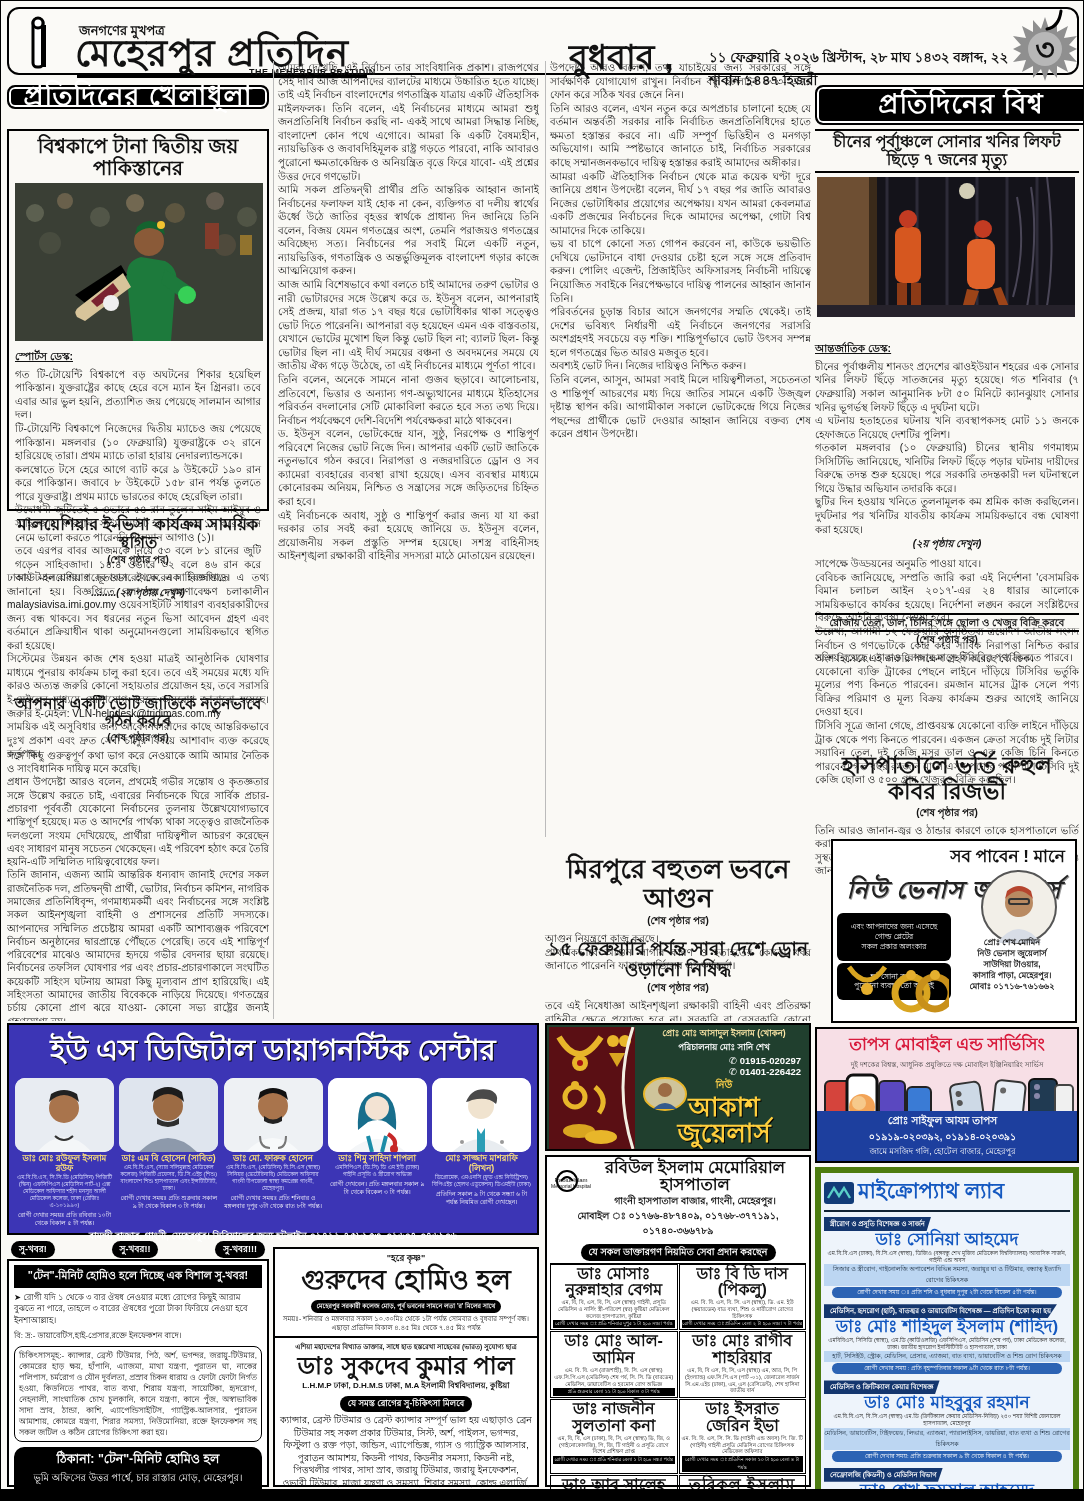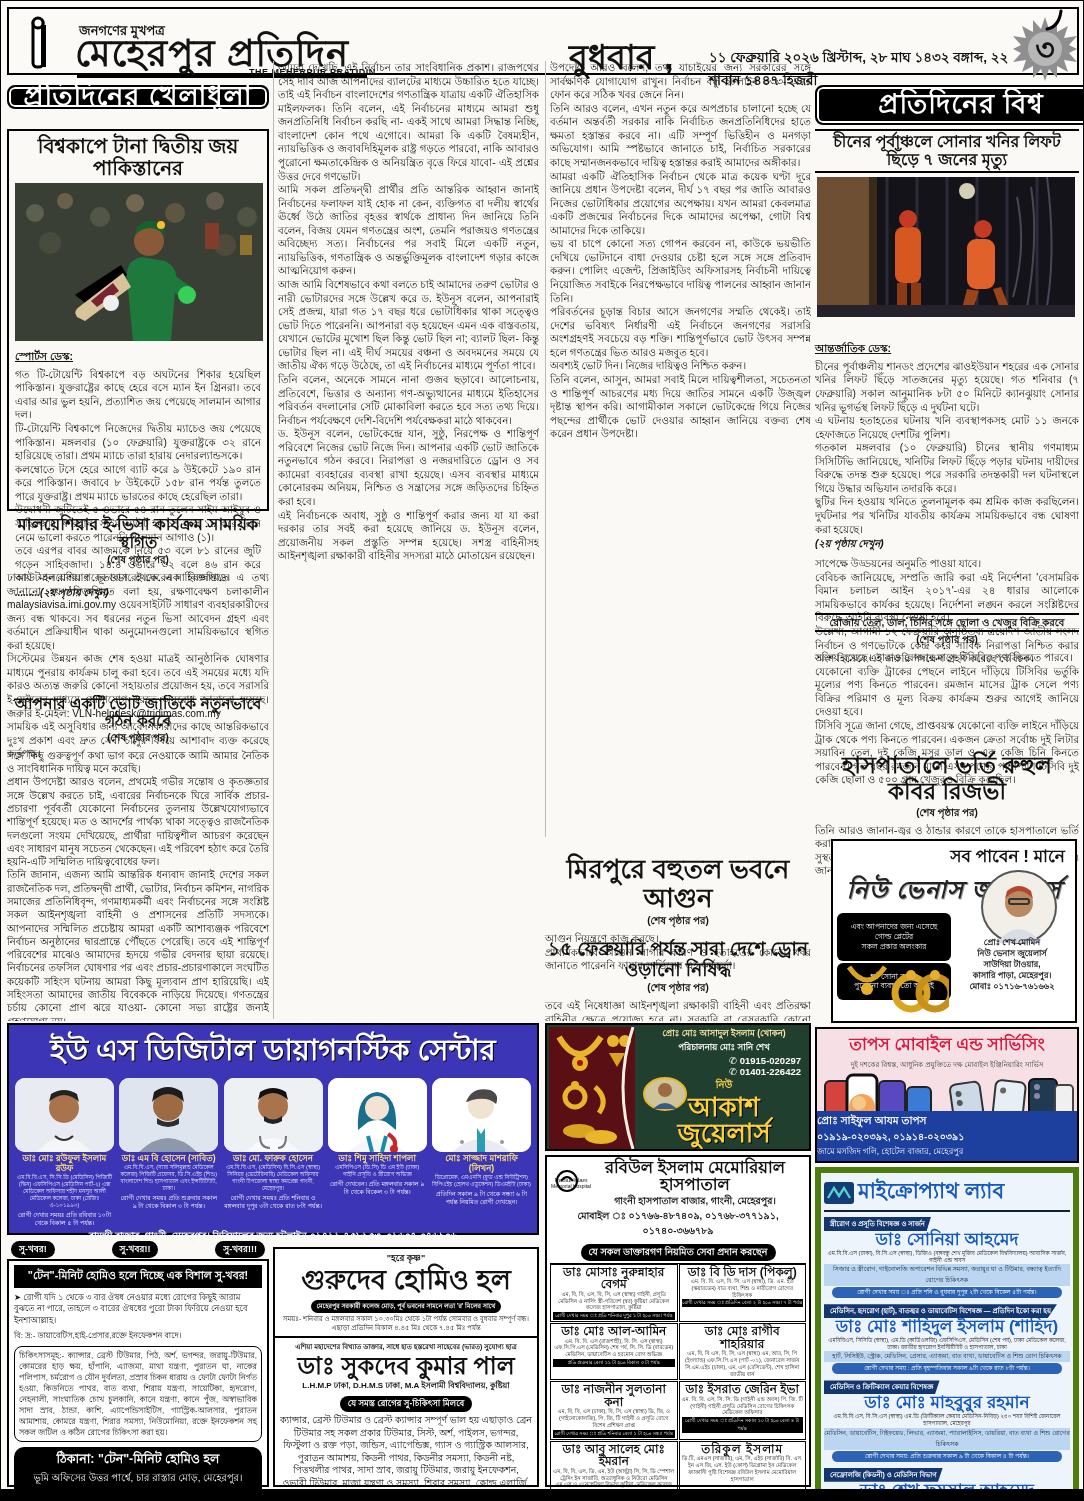--- a/index.html
+++ b/index.html
@@ -3,40 +3,40 @@
 <meta charset="utf-8">
 <style>
   html,body{margin:0;padding:0;background:#777;}
   #paper{position:relative;width:1084px;height:1501px;background:#faf9f5;color:#121212;
          font-family:"Liberation Sans","DejaVu Sans",sans-serif;overflow:hidden;
          border:1px solid #000;box-sizing:border-box;}
   .abs{position:absolute;box-sizing:border-box;}
   .ml{white-space:pre-line;}
   .just{text-align:justify;}
   
-  .mastbox{left:6px;top:6px;width:1072px;height:68px;border:2px solid #000;border-radius:0;background:#fbfaf7;}
+  .mastbox{left:6px;top:6px;width:1072px;height:68px;border:2px solid #000;border-radius:12px;background:#fbfaf7;}
   .tagline{left:70px;top:12px;font-size:13px;font-weight:bold;}
   .mtitle{left:66px;top:26px;font-size:37px;font-weight:900;letter-spacing:1px;line-height:1;}
   .mrule{left:68px;top:66px;width:290px;border-top:3px solid #000;}
   .men{left:240px;top:58px;font-size:9px;font-weight:bold;letter-spacing:.5px;}
   .mday{left:560px;top:22px;font-size:34px;font-weight:900;}
   .mdate{left:700px;top:38px;width:310px;font-size:13.5px;font-weight:bold;}
   .curl{right:6px;top:0px;}
   .star{left:1004px;top:8px;width:64px;height:64px;}
   
   .sechead{background:#000;color:#fff;border-radius:8px;display:flex;align-items:center;justify-content:center;
            font-weight:900;font-size:27px;letter-spacing:1px;border:2px solid #000;box-shadow:inset 0 0 0 2px #fff;}
   .sec-sports{left:6px;top:84px;width:262px;height:24px;}
   .sec-world{left:814px;top:84px;width:292px;height:40px;}
   
   .hl{font-weight:900;text-align:center;line-height:1.12;}
   .sub{font-size:10px;font-weight:bold;text-align:center;}
   .body{font-size:10.2px;line-height:1.33;}
   .byline{font-size:10.5px;font-weight:bold;text-decoration:underline;}
-  .cont{font-size:10px;font-style:italic;font-weight:bold;text-align:left;}
+  .cont{font-size:10px;font-style:italic;font-weight:bold;text-align:center;}
   .box2{border:2px solid #000;}
   
   .pill{background:#000;color:#fff;border-radius:9px;display:inline-block;padding:1px 8px;font-weight:bold;}
   
   .usad{left:6px;top:1022px;width:532px;height:212px;background:#3c35b5;border:2px solid #000;color:#fff;}
   .usad .ttl{font-size:29px;font-weight:900;text-align:center;margin-top:2px;text-shadow:1px 1px 0 #000;}
   .uscards{display:flex;justify-content:space-between;padding:2px 6px 0 6px;}
   .uscard{width:99px;}
   .uscard .ph{width:99px;height:74px;background:#fff;border-radius:10px;overflow:hidden;}
   .uscard .nm{font-size:8.6px;font-weight:bold;color:#ffe27a;text-align:center;margin-top:2px;line-height:1.15;}
@@ -78,35 +78,35 @@
   .akash .a1{font-size:8.6px;color:#ffe9a8;font-weight:bold;margin-top:3px;}
   
   .hosp{left:544px;top:1154px;width:266px;height:332px;border:2px solid #000;background:#fff;padding:2px 3px;}
   .hosp .t{font-size:16.5px;font-weight:900;text-align:center;line-height:1.05;}
   .hosp .a{font-size:9.5px;font-weight:bold;text-align:center;}
   .hosp .tel{font-size:9.5px;font-weight:bold;text-align:center;}
   .hosp .pillw{text-align:center;margin:2px 0;}
   .hosp .pill{font-size:9.5px;border-radius:10px;}
   .docgrid{display:grid;grid-template-columns:1fr 1fr;gap:1px;border-top:1.5px solid #000;}
   .doccell{border:1px solid #000;padding:1px 2px;min-height:46px;}
-  .doccell .n{font-size:12px;font-weight:900;text-align:center;line-height:1.05;}
+  .doccell .n{font-size:16px;font-weight:900;text-align:center;line-height:1.05;}
   .doccell .c{font-size:5.4px;line-height:1.25;text-align:center;}
   .doccell .h{background:#000;color:#fff;font-size:4.8px;text-align:center;margin-top:1px;}
   
   .venus{left:830px;top:838px;width:246px;height:184px;border:2px solid #000;background:#fff;overflow:hidden;}
   .venus .top{font-size:17px;font-weight:900;text-align:right;padding:2px 10px 0 0;}
   .venus .t{font-size:24px;font-weight:900;text-align:center;letter-spacing:1px;color:#222;
             text-shadow:1px 1px 0 #999;font-style:italic;}
   .venus .bx{background:#000;color:#fff;border-radius:6px;font-size:7.6px;text-align:center;padding:9px 3px;line-height:1.3;margin:2px 0 0 4px;width:108px;}
   .venus .ct{position:absolute;right:4px;top:96px;width:118px;font-size:8.2px;font-weight:bold;text-align:center;line-height:1.35;}
   
   .tapos{left:814px;top:1026px;width:264px;height:136px;border:2px solid #000;background:#f7dfe6;overflow:hidden;}
   .tapos .t{font-size:17px;font-weight:900;color:#d81b3c;text-align:center;margin-top:2px;}
   .tapos .s{font-size:7px;color:#333;text-align:center;}
-  .tapos .foot{position:absolute;left:0;bottom:0;width:100%;background:#1d3f9e;color:#fff;text-align:left;padding:2px 9px 3px 0;box-sizing:border-box;}
+  .tapos .foot{position:absolute;left:0;bottom:0;width:100%;background:#1d3f9e;color:#fff;text-align:center;padding:2px 9px 3px 0;box-sizing:border-box;}
   .tapos .foot .p1{font-size:10.5px;font-weight:bold;}
   .tapos .foot .p2{font-size:9.5px;font-weight:bold;}
   .tapos .foot .p3{font-size:8.2px;}
   
   .micro{left:814px;top:1166px;width:264px;height:416px;border:6px solid #4d7c0f;background:#eef4fb;padding:2px 3px;}
   .micro .head{display:flex;align-items:center;border-bottom:2px solid #123;}
   .micro .head .t{font-size:21px;font-weight:900;color:#1458c0;margin-left:4px;}
   .mdoc .ban{background:#14366e;color:#fff;font-size:6.8px;font-weight:bold;padding:1px 6px;clip-path:polygon(0 0,100% 0,96% 100%,0 100%);display:inline-block;}
   .mdoc .n{font-size:17px;font-weight:900;color:#1458c0;text-align:center;line-height:1.1;}
   .mdoc .c{font-size:5.6px;text-align:center;line-height:1.3;color:#222;}

